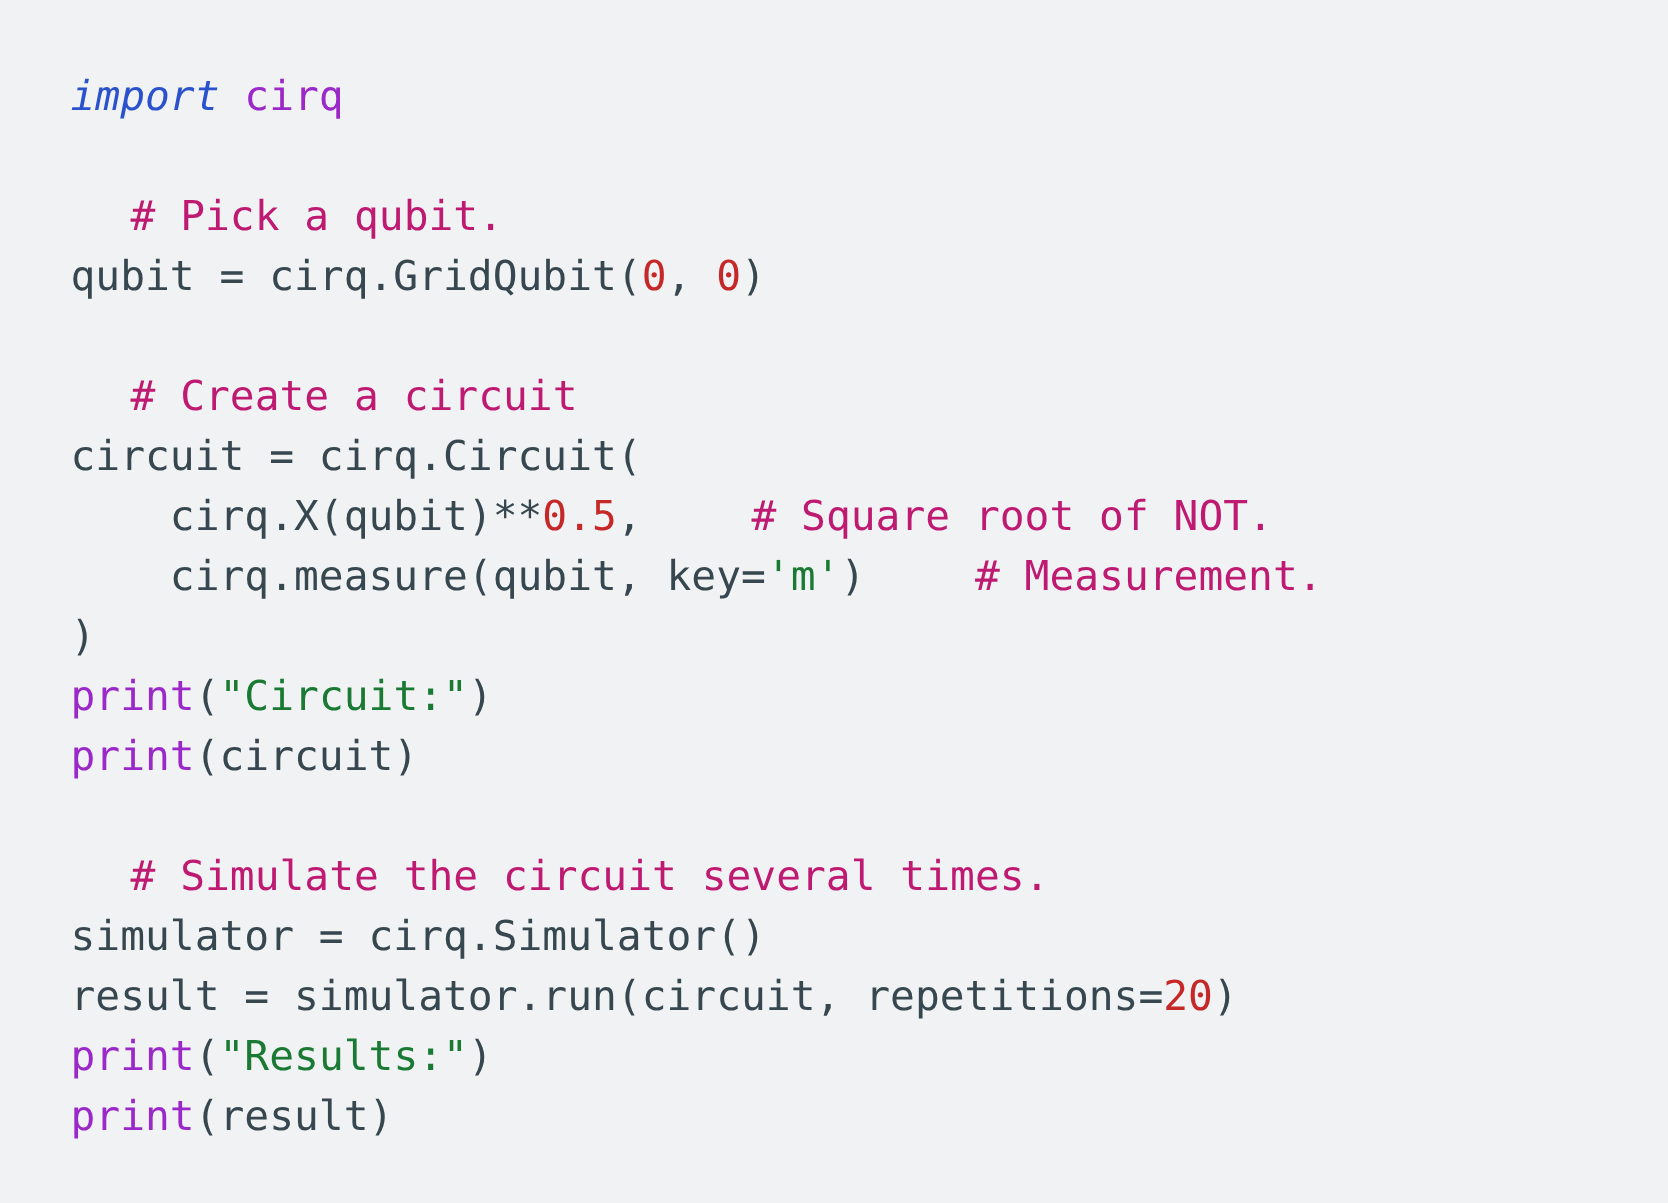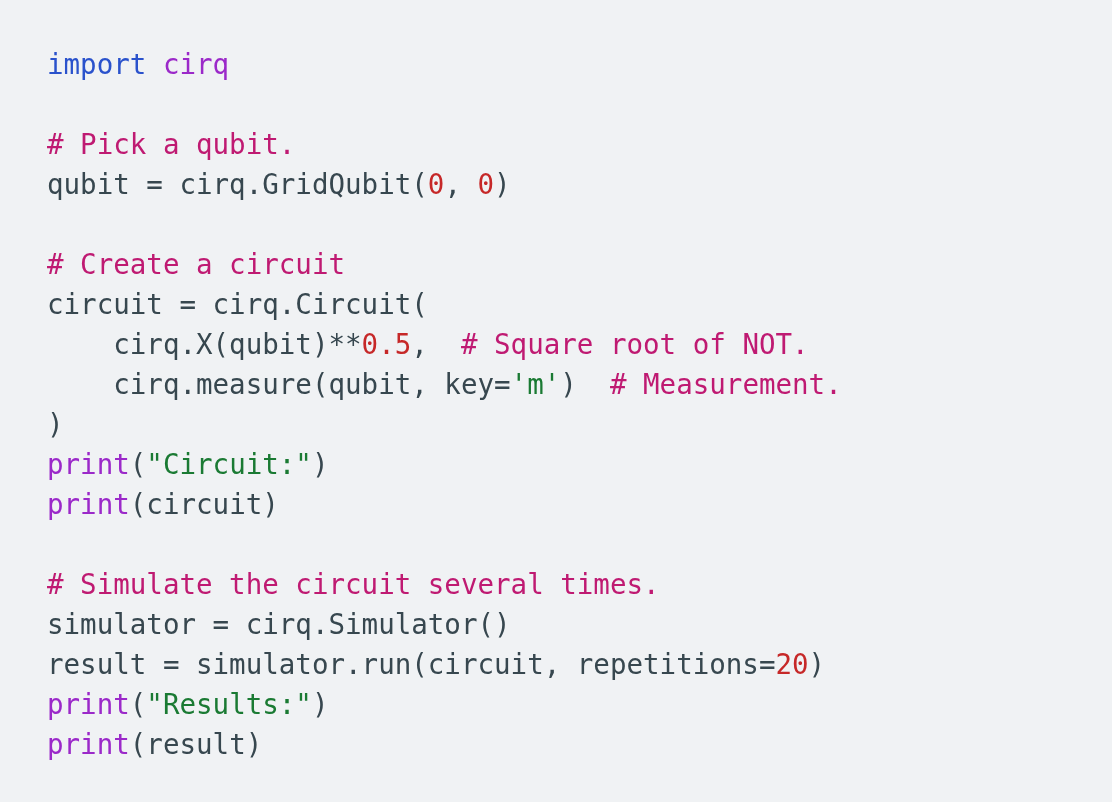--- a/index.html
+++ b/index.html
@@ -28,23 +28,23 @@
   }
   .ln {
     display: block;
     height: 40px;
     white-space: pre;
   }
   .ln.blank {
     height: 40px;
   }
   
-  .tok-kw       { color: #2a52cc; }
+  .tok-kw       { color: #2a52cc; font-style: italic; }
   .tok-module   { color: #9b29c9; text-align: center; }
-  .tok-comment  { color: #bf1a72; }
+  .tok-comment  { color: #bf1a72; margin-left: 40px; }
   .tok-string   { color: #1a7a33; }
   .tok-number   { color: #c62828; }
   .tok-builtin  { color: #9b29c9; text-align: center; }
   .tok-plain    { color: #37474f; text-align: center; }
 </style>
 </head>
 <body style="background: rgb(240, 242, 244);">
 
 <div id="code-block" role="region" style="color: rgb(55, 71, 79);"><span class="ln"><span class="tok-kw">import</span><span class="tok-plain" style="color: rgb(55, 71, 79);"> </span><span class="tok-module" style="color: rgb(155, 41, 201);">cirq</span></span><span class="ln blank">​</span><span class="ln"><span class="tok-comment" style="color: rgb(191, 26, 114);"># Pick a qubit.</span></span><span class="ln"><span class="tok-plain" style="color: rgb(55, 71, 79);">qubit = cirq.GridQubit(</span><span class="tok-number" style="color: rgb(198, 40, 40);">0</span><span class="tok-plain" style="color: rgb(55, 71, 79);">, </span><span class="tok-number" style="color: rgb(198, 40, 40);">0</span><span class="tok-plain" style="color: rgb(55, 71, 79);">)</span></span><span class="ln blank">​</span><span class="ln"><span class="tok-comment" style="color: rgb(191, 26, 114);"># Create a circuit</span></span><span class="ln"><span class="tok-plain" style="color: rgb(55, 71, 79);">circuit = cirq.Circuit(</span></span><span class="ln"><span class="tok-plain" style="color: rgb(55, 71, 79);">    cirq.X(qubit)**</span><span class="tok-number" style="color: rgb(198, 40, 40);">0.5</span><span class="tok-plain" style="color: rgb(55, 71, 79);">,  </span><span class="tok-comment" style="color: rgb(191, 26, 114);"># Square root of NOT.</span></span><span class="ln"><span class="tok-plain" style="color: rgb(55, 71, 79);">    cirq.measure(qubit, key=</span><span class="tok-string" style="color: rgb(26, 122, 51);">'m'</span><span class="tok-plain" style="color: rgb(55, 71, 79);">)  </span><span class="tok-comment" style="color: rgb(191, 26, 114);"># Measurement.</span></span><span class="ln"><span class="tok-plain" style="color: rgb(55, 71, 79);">)</span></span><span class="ln"><span class="tok-builtin" style="color: rgb(155, 41, 201);">print</span><span class="tok-plain" style="color: rgb(55, 71, 79);">(</span><span class="tok-string" style="color: rgb(26, 122, 51);">"Circuit:"</span><span class="tok-plain" style="color: rgb(55, 71, 79);">)</span></span><span class="ln"><span class="tok-builtin" style="color: rgb(155, 41, 201);">print</span><span class="tok-plain" style="color: rgb(55, 71, 79);">(circuit)</span></span><span class="ln blank">​</span><span class="ln"><span class="tok-comment" style="color: rgb(191, 26, 114);"># Simulate the circuit several times.</span></span><span class="ln"><span class="tok-plain" style="color: rgb(55, 71, 79);">simulator = cirq.Simulator()</span></span><span class="ln"><span class="tok-plain" style="color: rgb(55, 71, 79);">result = simulator.run(circuit, repetitions=</span><span class="tok-number" style="color: rgb(198, 40, 40);">20</span><span class="tok-plain" style="color: rgb(55, 71, 79);">)</span></span><span class="ln"><span class="tok-builtin" style="color: rgb(155, 41, 201);">print</span><span class="tok-plain" style="color: rgb(55, 71, 79);">(</span><span class="tok-string" style="color: rgb(26, 122, 51);">"Results:"</span><span class="tok-plain" style="color: rgb(55, 71, 79);">)</span></span><span class="ln"><span class="tok-builtin" style="color: rgb(155, 41, 201);">print</span><span class="tok-plain" style="color: rgb(55, 71, 79);">(result)</span></span></div>
 

